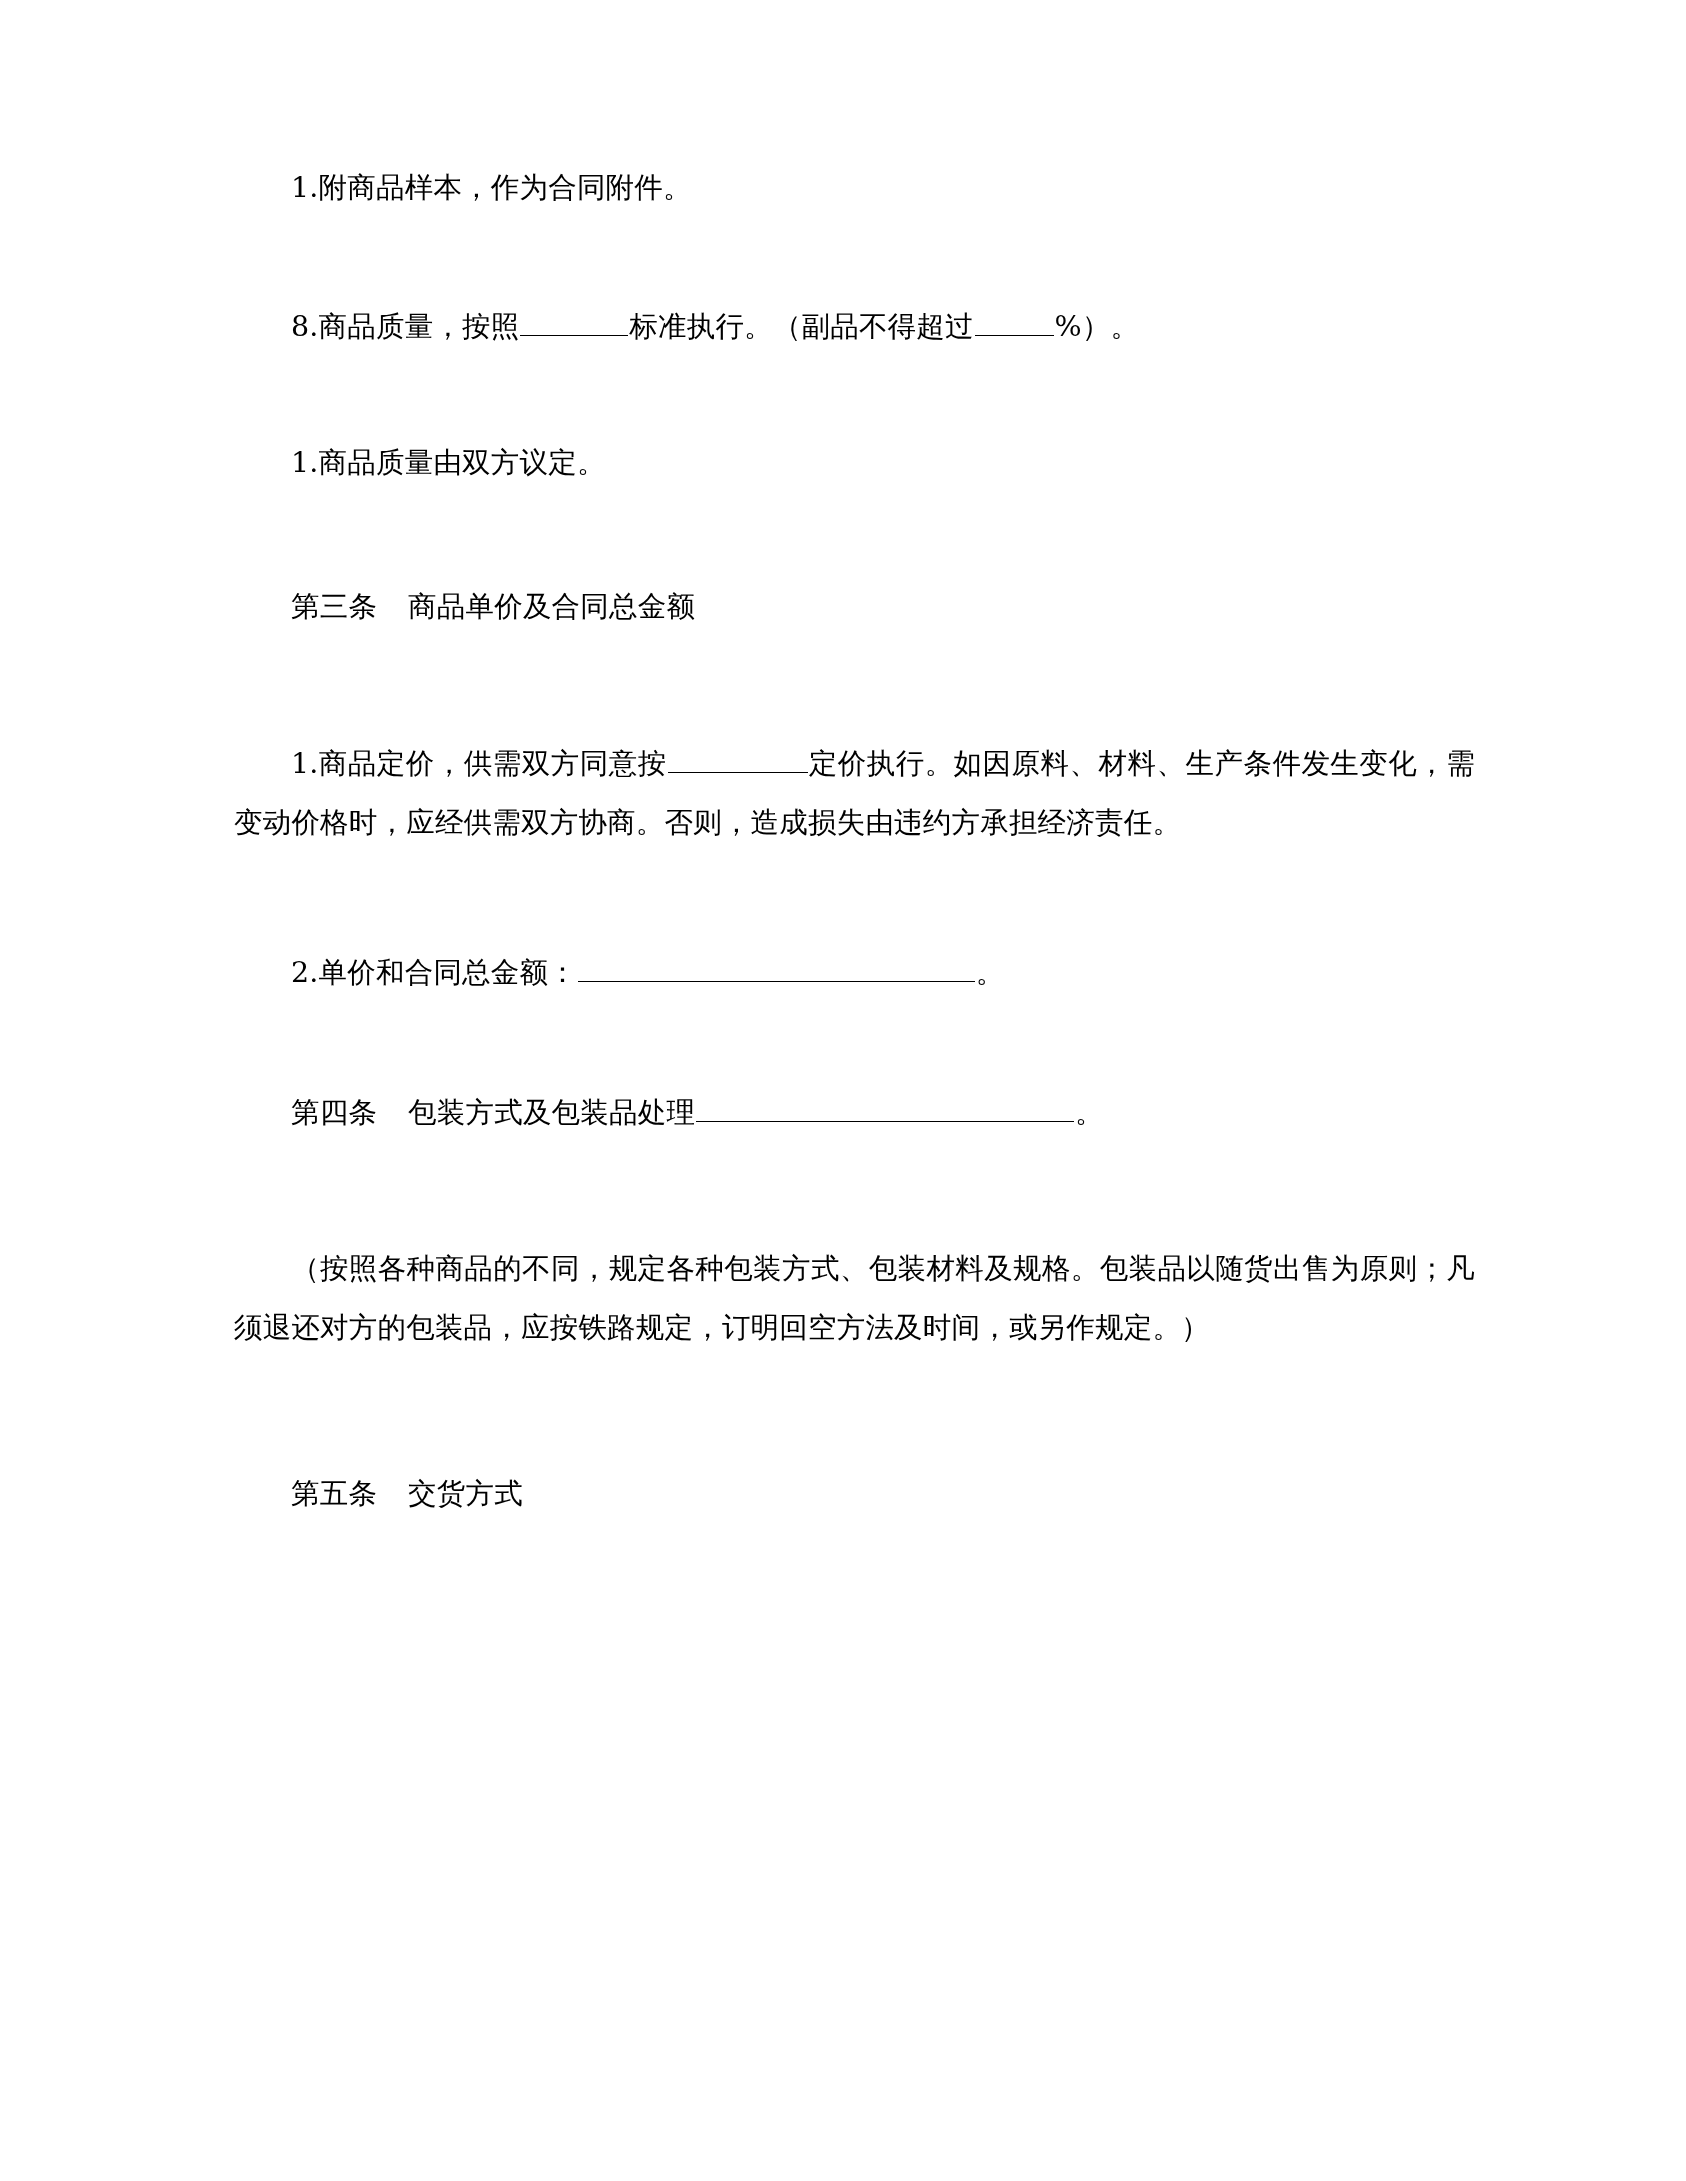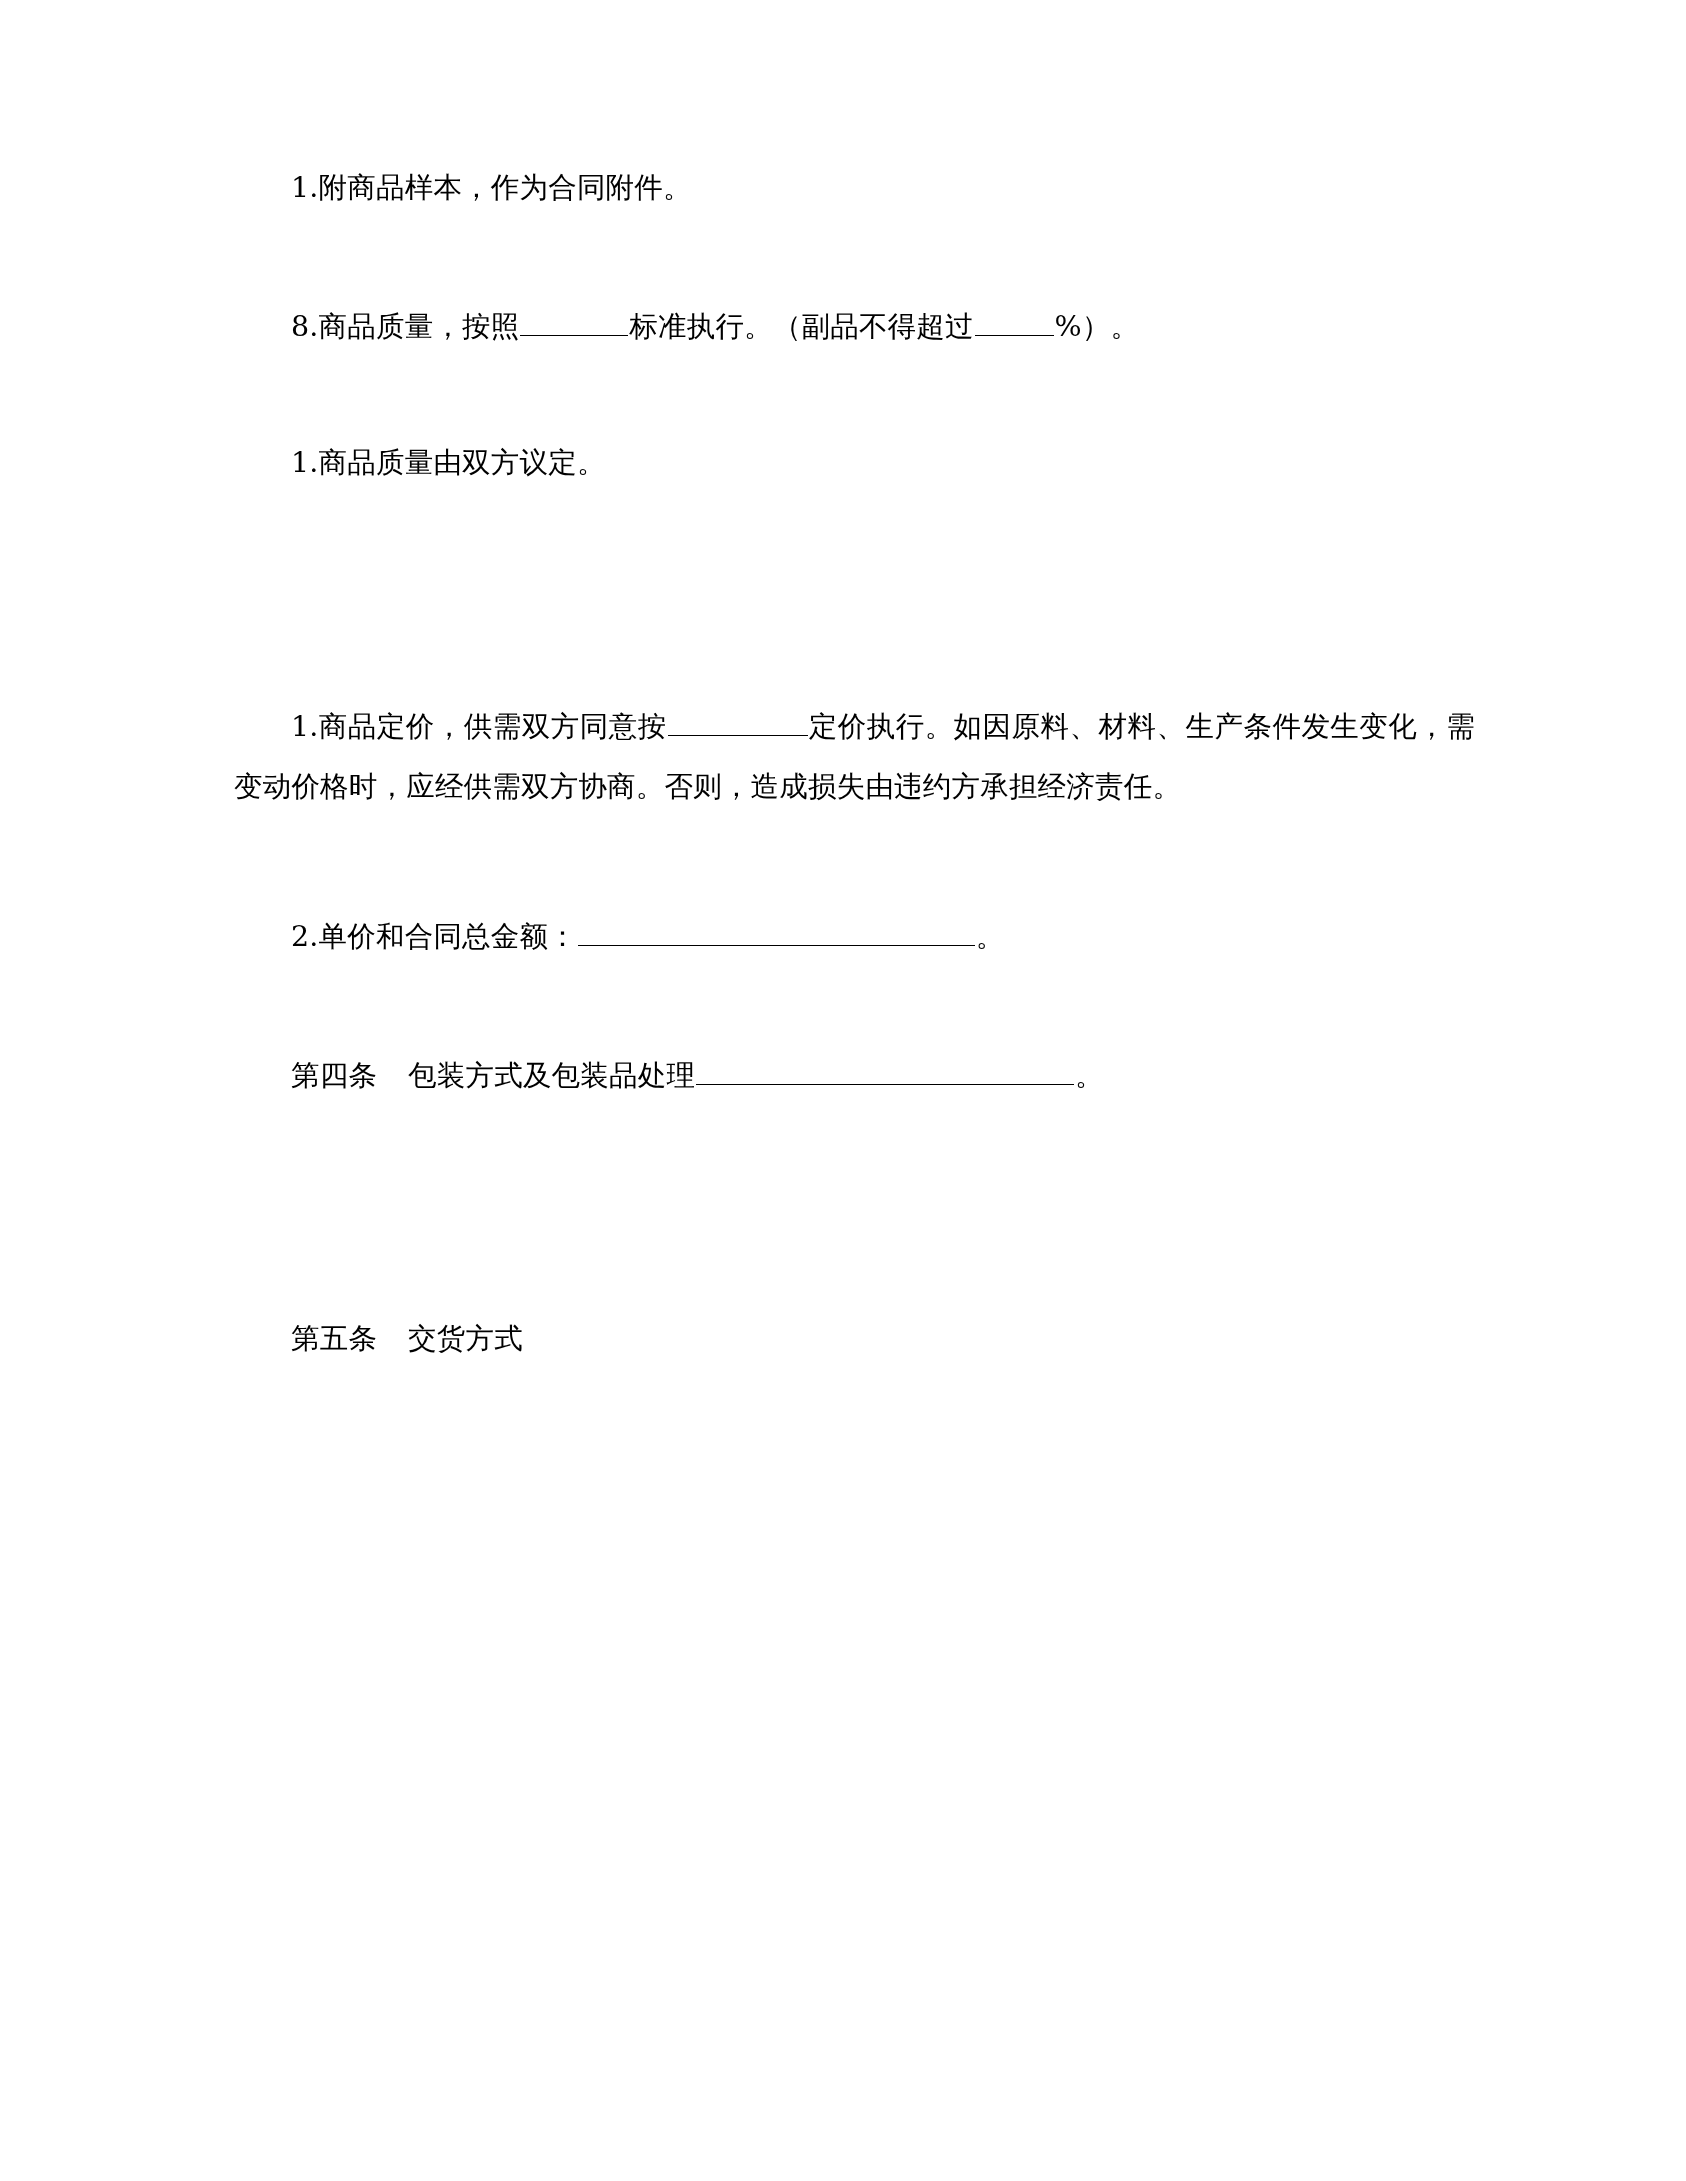--- a/index.html
+++ b/index.html
@@ -78,20 +78,23 @@
     </p>
 
     <div class="spacer-md"></div>
 
     <p class="para indent">
       <span>1.商品质量由双方议定。</span>
     </p>
 
     <div class="spacer-lg"></div>
 
+    <p class="para heading">
+      <span>第三条</span><span class="gap"></span><span>商品单价及合同总金额</span>
+    </p>
 
     <div class="spacer-lg"></div>
 
     <p class="para indent multiline">
       <span>1.商品定价，供需双方同意按</span><span class="blank b-med"></span><span>定价执行。如因原料、材料、生产条件发生变化，需变动价格时，应经供需双方协商。否则，造成损失由违约方承担经济责任。</span>
     </p>
 
     <div class="spacer-md"></div>
 
     <p class="para indent">
@@ -99,20 +102,23 @@
     </p>
 
     <div class="spacer-md"></div>
 
     <p class="para heading">
       <span>第四条</span><span class="gap"></span><span>包装方式及包装品处理</span><span class="blank b-long2"></span><span>。</span>
     </p>
 
     <div class="spacer-lg"></div>
 
+    <p class="para indent multiline">
+      <span>（按照各种商品的不同，规定各种包装方式、包装材料及规格。包装品以随货出售为原则；凡须退还对方的包装品，应按铁路规定，订明回空方法及时间，或另作规定。）</span>
+    </p>
 
     <div class="spacer-xl"></div>
 
     <p class="para heading">
       <span>第五条</span><span class="gap"></span><span>交货方式</span>
     </p>
 
   </div>
 </div>
 

